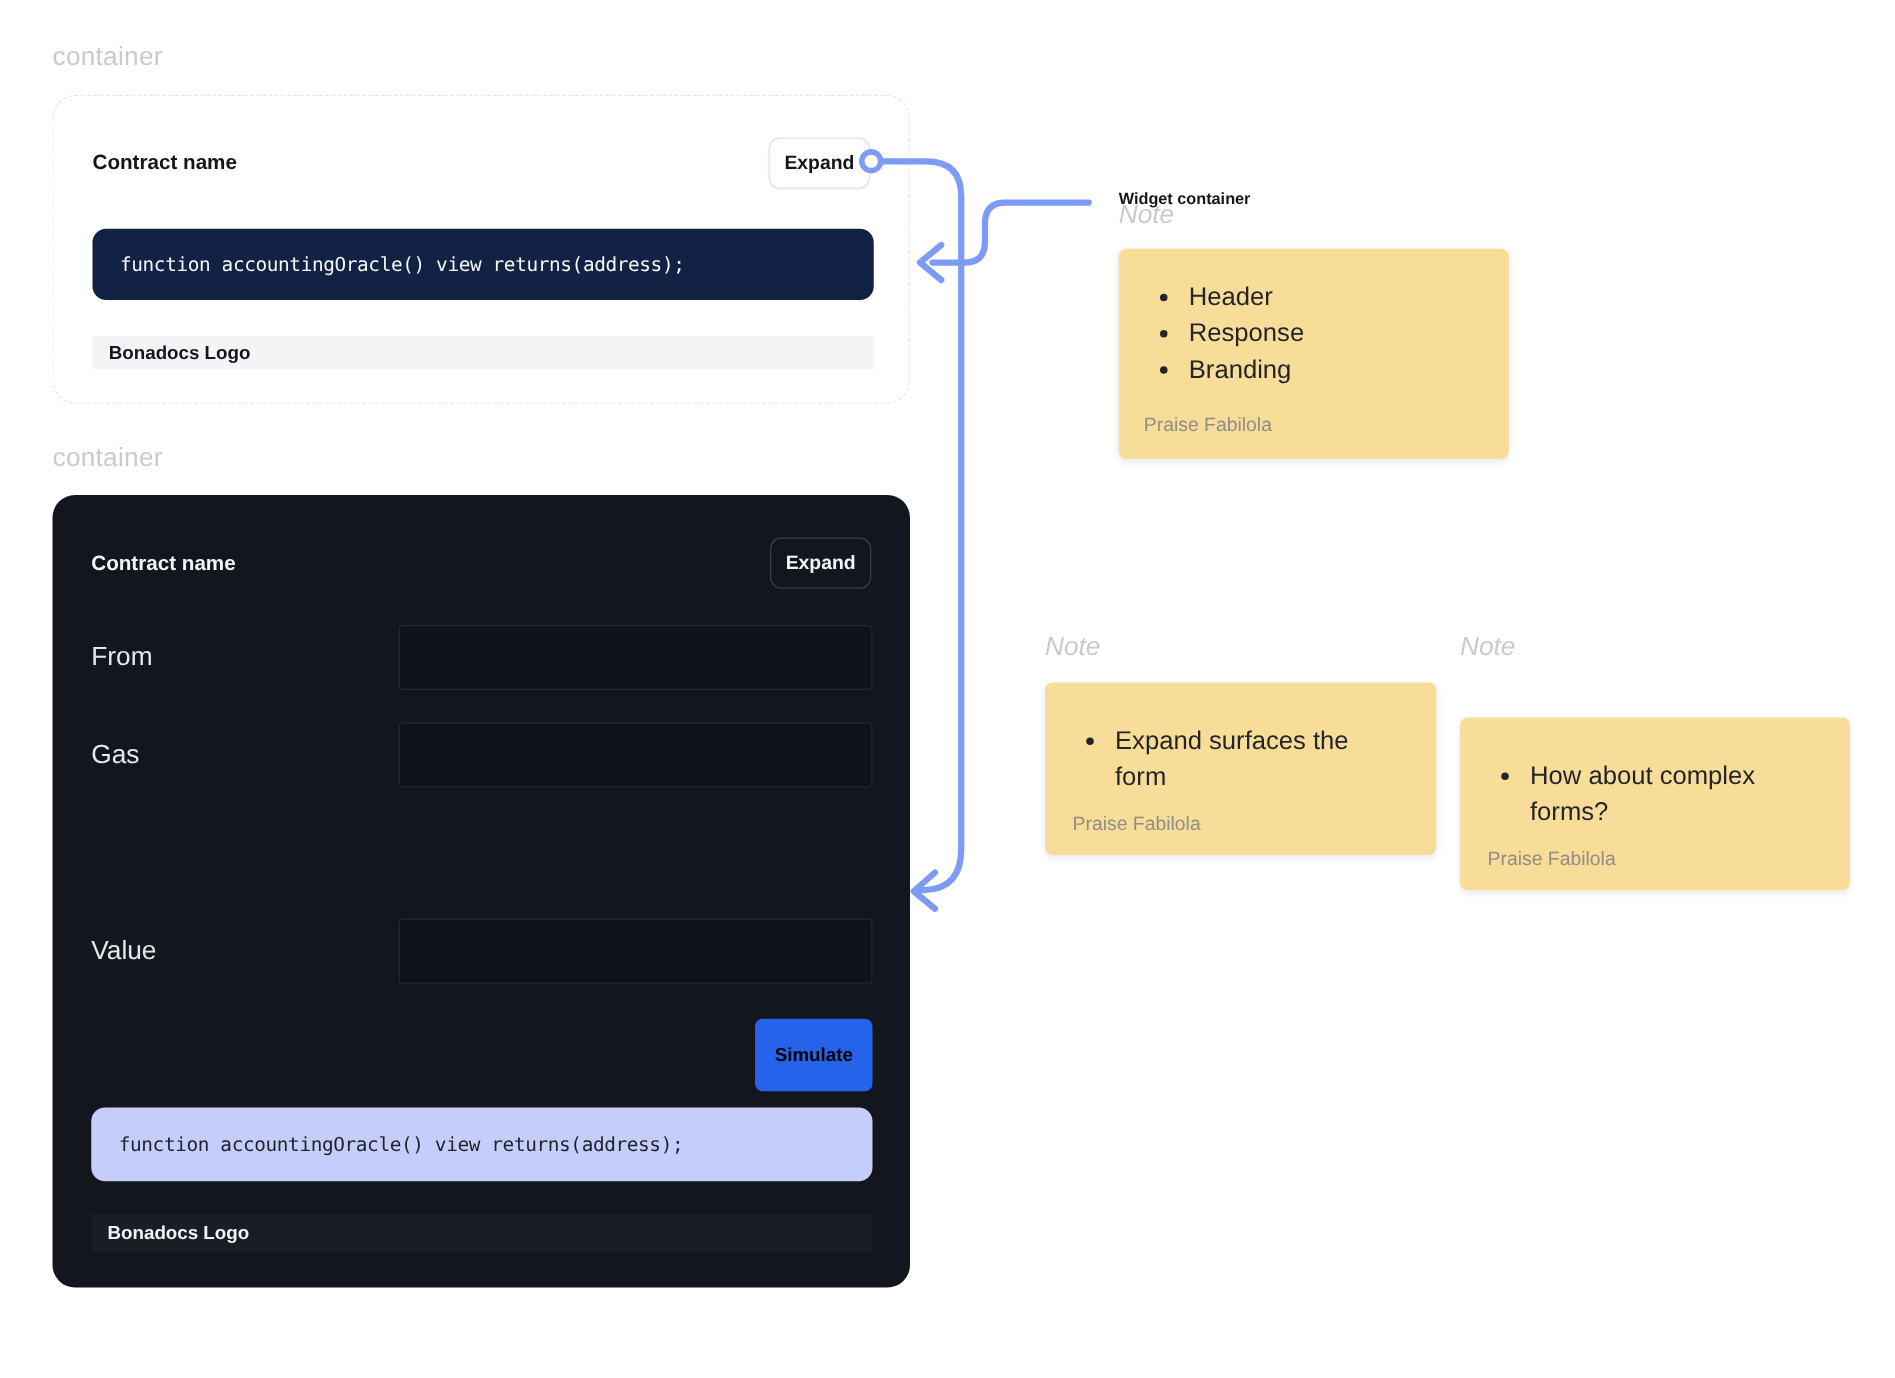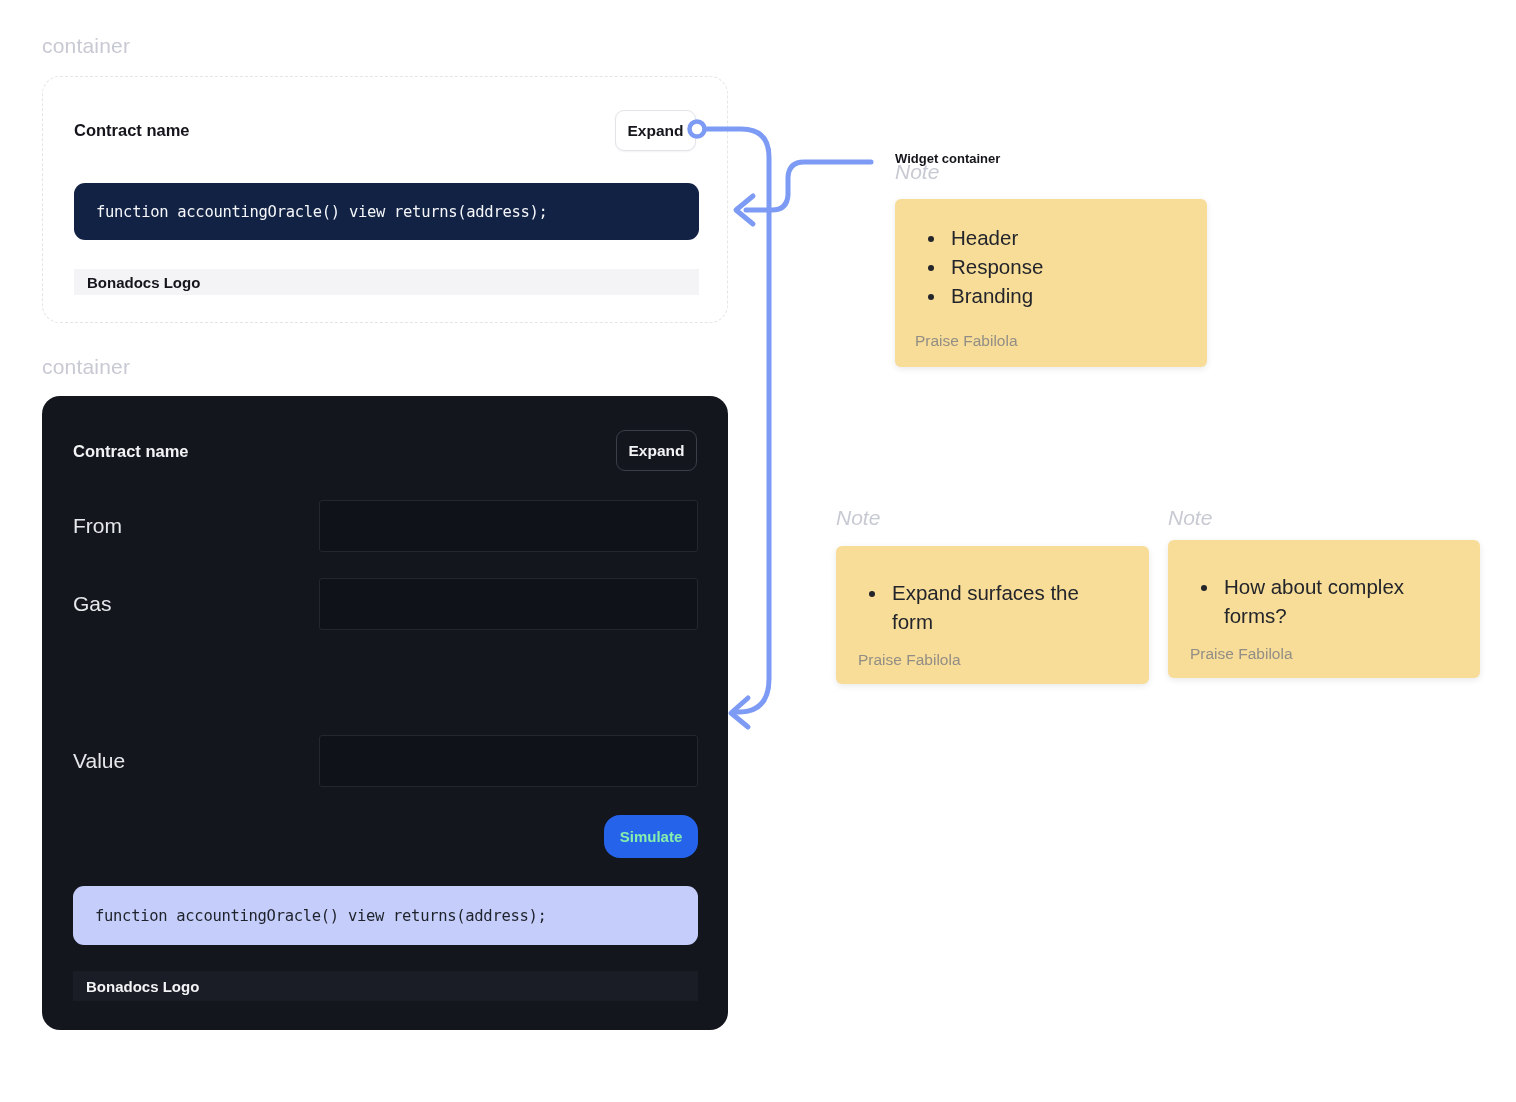--- a/index.html
+++ b/index.html
@@ -103,25 +103,25 @@
     color: #e7e8eb; font-size: 15px;
     padding: 0 12px;
     font-family: "Liberation Sans", sans-serif;
   }
   .row-from     { top: 104px; height: 52px; }
   .row-gas      { top: 182px; height: 52px; padding-left: 17px; }
   .row-gasprice { top: 260px; height: 52px; }
   .row-value    { top: 339px; height: 52px; }
   .btn-simulate {
     position: absolute; right: 30px; top: 419px;
-    width: 94px; height: 43px;
+    width: 94px; height: 58px;
     background: #2563eb;
-    border: none; border-radius: 16px;
-    font-family: "Liberation Sans", sans-serif;
-    font-size: 15px; font-weight: bold; color: #86efac;
+    border: none; border-radius: 6px;
+    font-family: "Liberation Sans", sans-serif;
+    font-size: 15px; font-weight: bold; color: #000000;
     cursor: pointer;
   }
   .code-lavender {
     position: absolute; left: 31px; top: 490px;
     width: 625px; height: 59px;
     background: #c5cefa;
     border-radius: 11px;
     display: flex; align-items: center;
     padding-left: 22px;
   }
@@ -155,21 +155,21 @@
   .note-label-1 { left: 836px; top: 506px; }
   .note-label-2 { left: 1168px; top: 506px; }
   .sticky-note {
     position: absolute;
     background: #f8dd98;
     border-radius: 6px;
     box-shadow: 0 2px 6px rgba(40,40,40,.10);
   }
   .note-0 { left: 895px; top: 199px; width: 312px; height: 168px; }
   .note-1 { left: 836px; top: 546px; width: 313px; height: 138px; }
-  .note-2 { left: 1168px; top: 540px; width: 312px; height: 138px; }
+  .note-2 { left: 1168px; top: 574px; width: 312px; height: 138px; }
   .sticky-note ul {
     position: absolute; left: 52px; top: 24px;
     list-style: disc; color: #23252b;
   }
   .note-1 ul, .note-2 ul { top: 22px; width: 228px; margin-top: 10px; }
   .sticky-note li {
     font-size: 20.5px; line-height: 29px; color: #23252b;
     padding-left: 4px;
   }
   .sticky-note .note-author {

